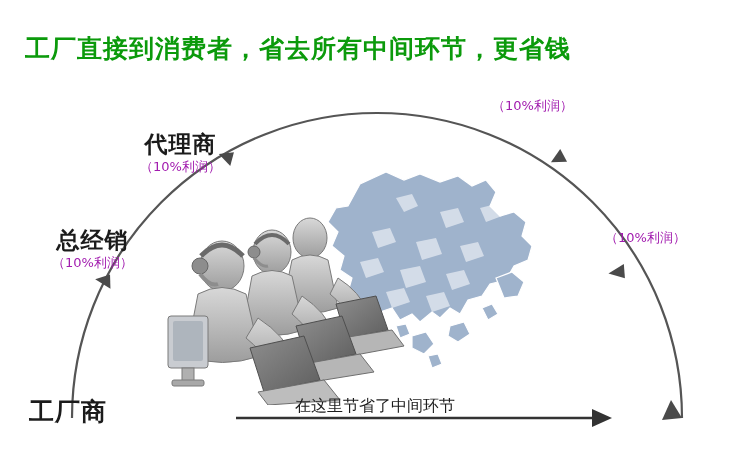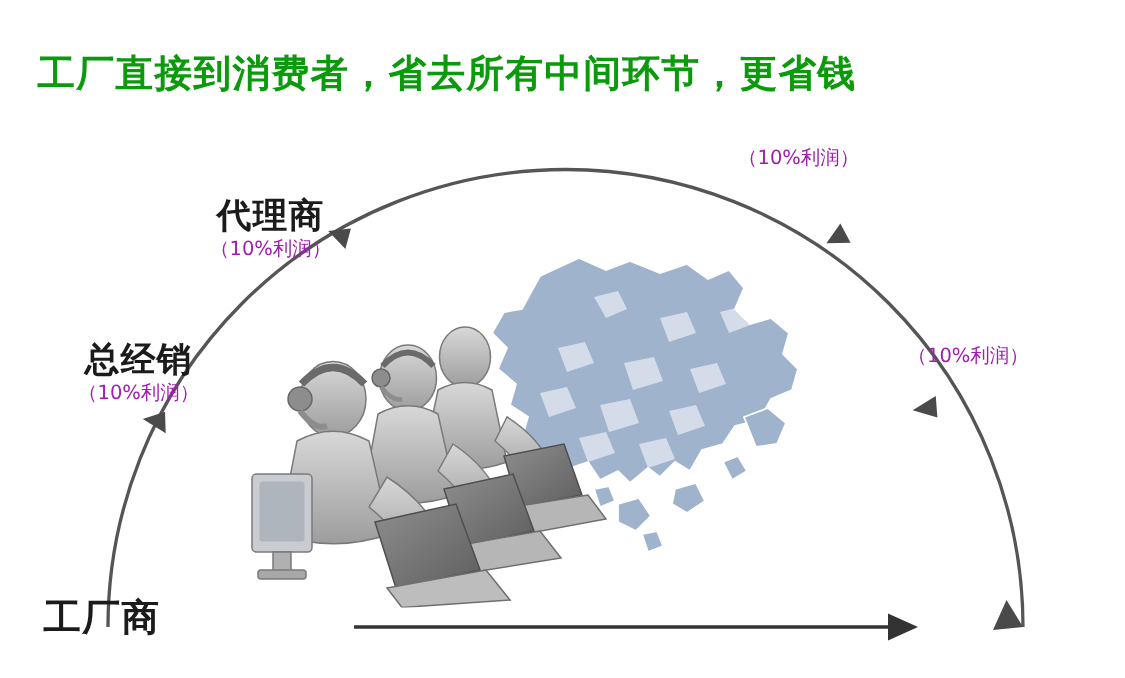--- a/index.html
+++ b/index.html
@@ -237,14 +237,15 @@
 
   <div class="node n-whole">
     <div class="sub">（10%利润）</div>
   </div>
 
   <div class="node n-retail">
     <div class="sub">（10%利润）</div>
   </div>
 
 
+  <div class="caption c1">在这里节省了中间环节</div>
 
 </div>
 
 </body></html>

